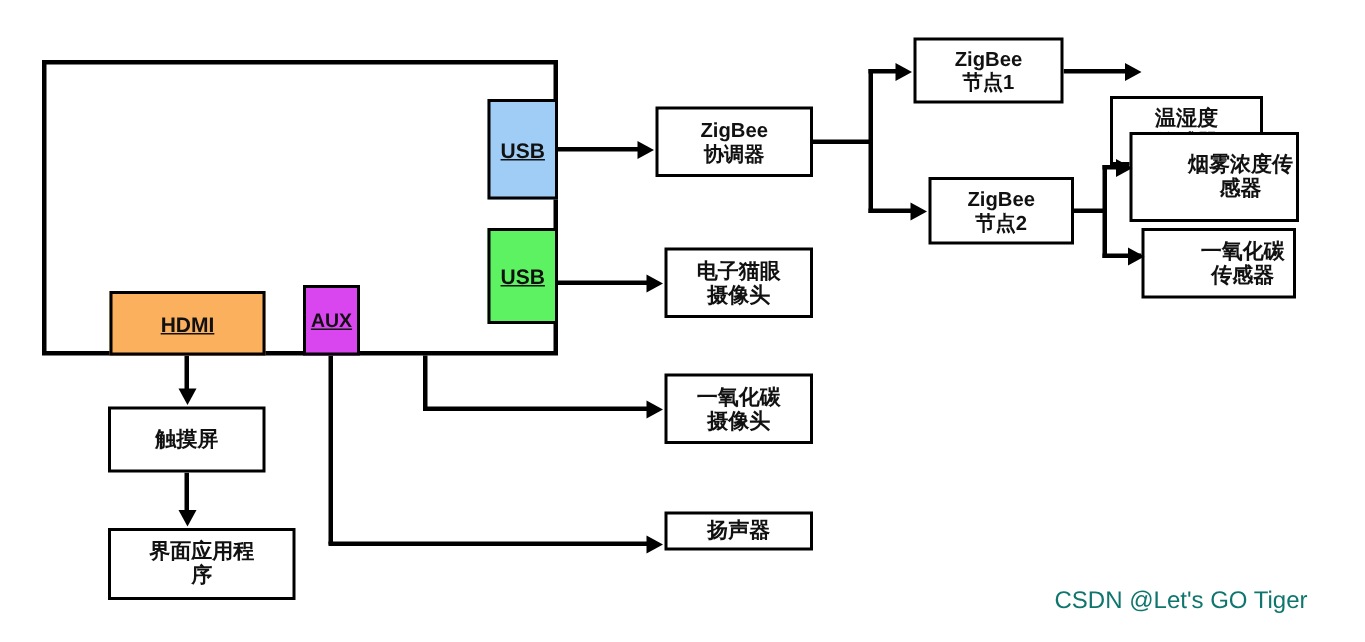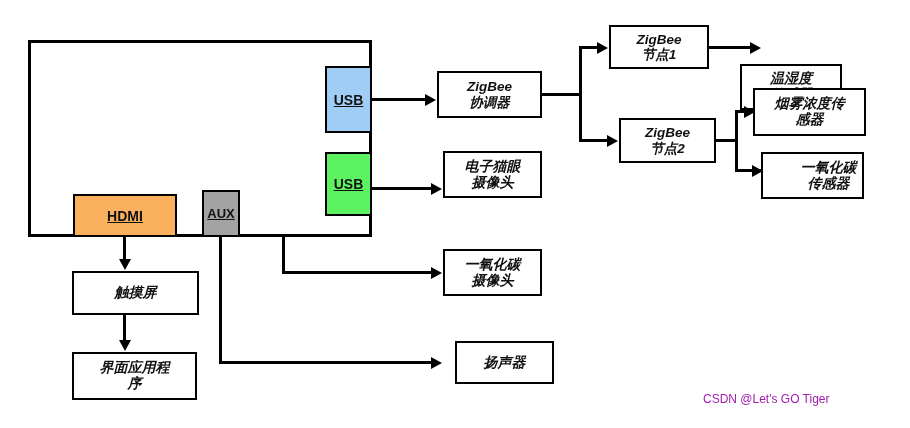--- a/index.html
+++ b/index.html
@@ -27,21 +27,21 @@
     align-items: center;
     justify-content: center;
     text-align: center;
     color: #111111;
     font-size: 14px;
     font-weight: bold;
     line-height: 1.12;
     letter-spacing: 0px;
     z-index: 4;
   }
-  .node .lbl { display: block; white-space: pre-line; padding: 0 2px; font-style: italic; }
+  .node .lbl { display: block; white-space: pre-line; padding: 0 2px; }
 
   
   .node.latin { font-size: 13.5px; }
 
   
   #board {
     position: absolute;
     box-sizing: border-box;
     border: 3px solid #000000;
     background: #ffffff;
@@ -87,22 +87,22 @@
   }
   .arrow.down {
     border-left: 6px solid transparent;
     border-right: 6px solid transparent;
     border-top: 11px solid #000000;
   }
 
   
   #watermark {
     position: absolute;
-    color: #a21caf;
-    font-size: 12px;
+    color: #0f766e;
+    font-size: 16px;
     font-weight: normal;
     white-space: nowrap;
     z-index: 9;
   }
 </style>
 </head>
 <body>
 
 <div id="canvas">
 
@@ -151,21 +151,21 @@
 
   <div class="port" style="left:325px; top:152px; width:47px; height:64px; background:#5df261;">
     <span>USB</span>
   </div>
 
 
   <div class="port" style="left:73px; top:194px; width:104px; height:43px; background:#fbb05e;">
     <span>HDMI</span>
   </div>
 
-  <div class="port" style="left:202px; top:190px; width:38px; height:47px; background:#a3a3a3; font-size:13px;">
+  <div class="port" style="left:202px; top:190px; width:38px; height:47px; background:#d946ef; font-size:13px;">
     <span>AUX</span>
   </div>
 
   <div class="node latin" style="left:437px; top:71px; width:105px; height:47px;">
     <span class="lbl">ZigBee
 协调器</span>
   </div>
 
   <div class="node latin" style="left:609px; top:25px; width:100px; height:44px;">
     <span class="lbl">ZigBee
@@ -175,45 +175,45 @@
   <div class="node latin" style="left:619px; top:118px; width:97px; height:45px;">
     <span class="lbl">ZigBee
 节点2</span>
   </div>
 
   <div class="node" style="left:740px; top:24px; width:102px; height:46px;margin-top:40px;">
     <span class="lbl">温湿度
 传感器</span>
   </div>
 
-  <div class="node" style="left:753px; top:88px; width:113px; height:48px;">
+  <div class="node" style="left:753px; top:88px; width:113px; height:60px;justify-content:flex-end;">
     <span class="lbl">烟雾浓度传
 感器</span>
   </div>
 
   <div class="node" style="left:761px; top:152px; width:103px; height:47px;padding-left:32px;">
     <span class="lbl">一氧化碳
 传感器</span>
   </div>
 
-  <div class="node" style="left:443px; top:151px; width:99px; height:47px;">
+  <div class="node" style="left:443px; top:165px; width:99px; height:47px;">
     <span class="lbl">电子猫眼
 摄像头</span>
   </div>
 
   <div class="node" style="left:443px; top:249px; width:99px; height:47px;">
     <span class="lbl">一氧化碳
 摄像头</span>
   </div>
 
-  <div class="node" style="left:455px; top:341px; width:99px; height:43px;">
+  <div class="node" style="left:443px; top:341px; width:99px; height:26px;">
     <span class="lbl">扬声器</span>
   </div>
 
-  <div class="node" style="left:72px; top:271px; width:127px; height:44px;">
+  <div class="node" style="left:72px; top:271px; width:105px; height:44px;">
     <span class="lbl">触摸屏</span>
   </div>
 
   <div class="node" style="left:72px; top:352px; width:125px; height:48px;">
     <span class="lbl">界面应用程
 序</span>
   </div>
 
   <div id="watermark" style="left:703px; top:392px;">CSDN @Let's GO Tiger</div>
 

